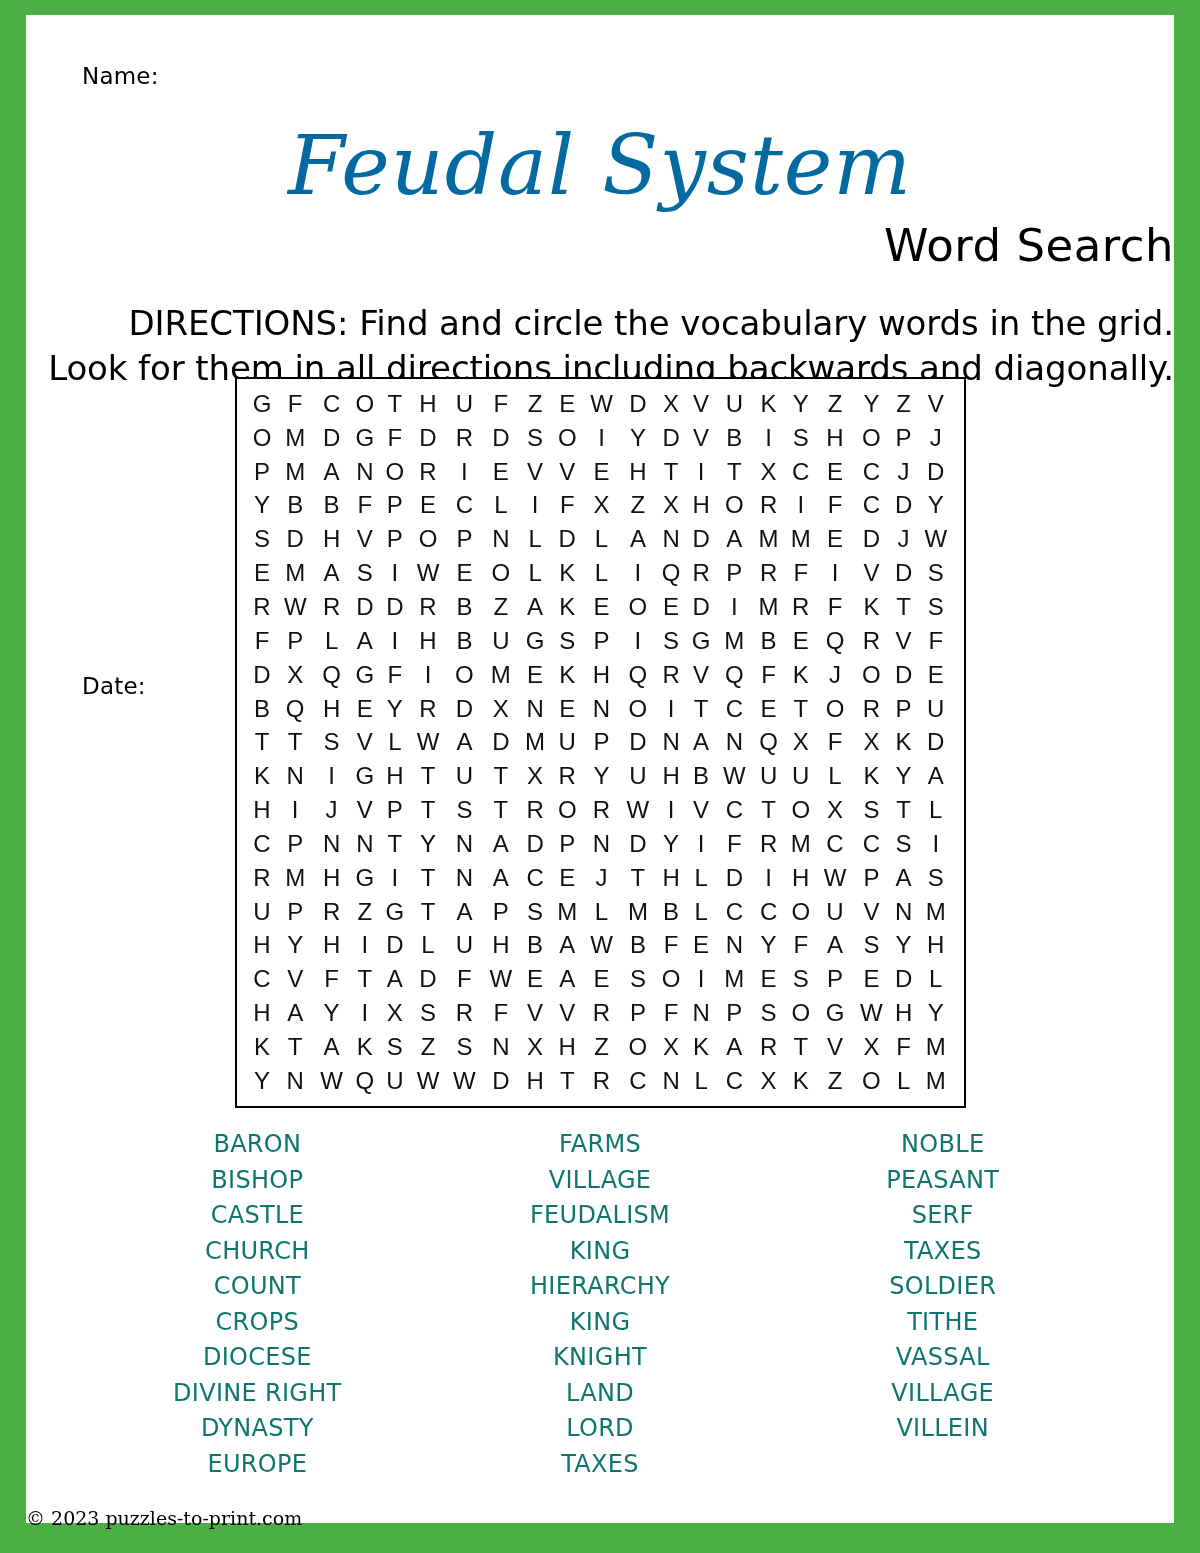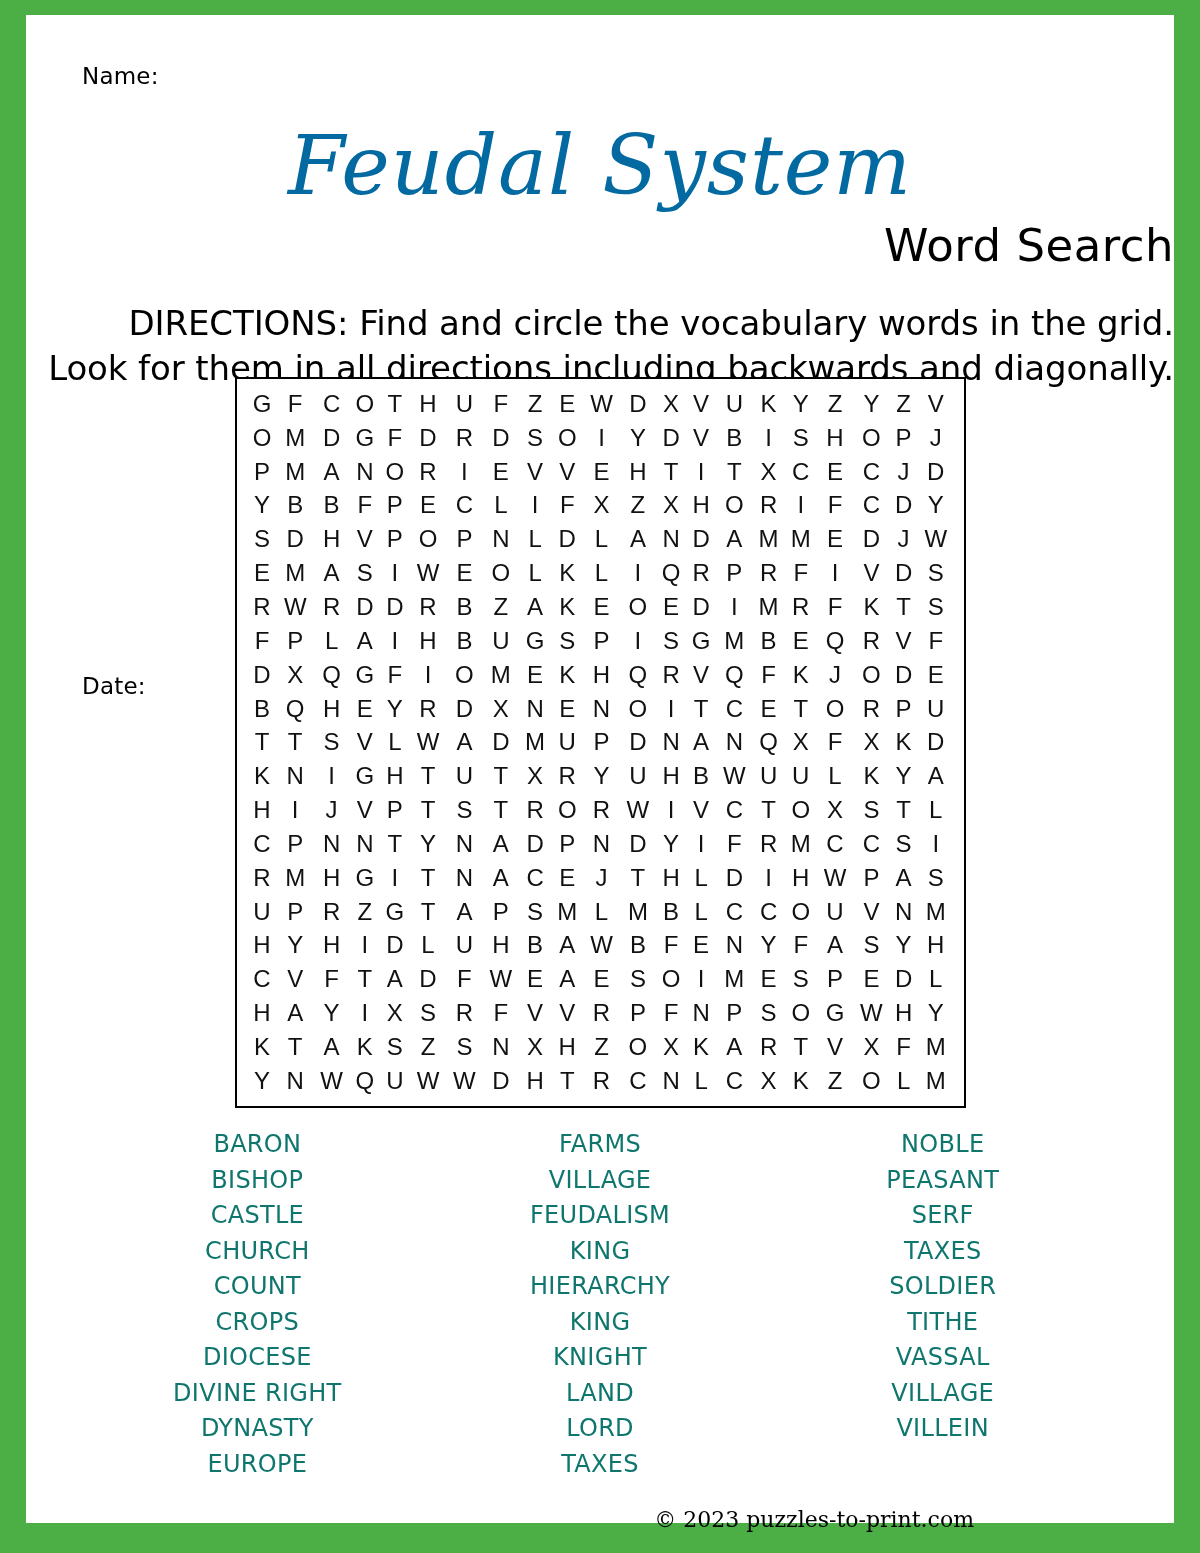--- a/index.html
+++ b/index.html
@@ -144,23 +144,23 @@
     letter-spacing: 0.3px;
     white-space: nowrap;
   }
 
   
   .footer {
     position: absolute;
     left: 0;
     top: 1492px;
     width: 948px;
-    text-align: right;
+    text-align: left;
     font-family: "DejaVu Serif", serif;
-    font-size: 22px;
+    font-size: 19px;
     color: #000;
   }
 </style>
 </head>
 <body>
 
 <div class="page">
   <div class="sheet">
 
     <div class="namedate">

